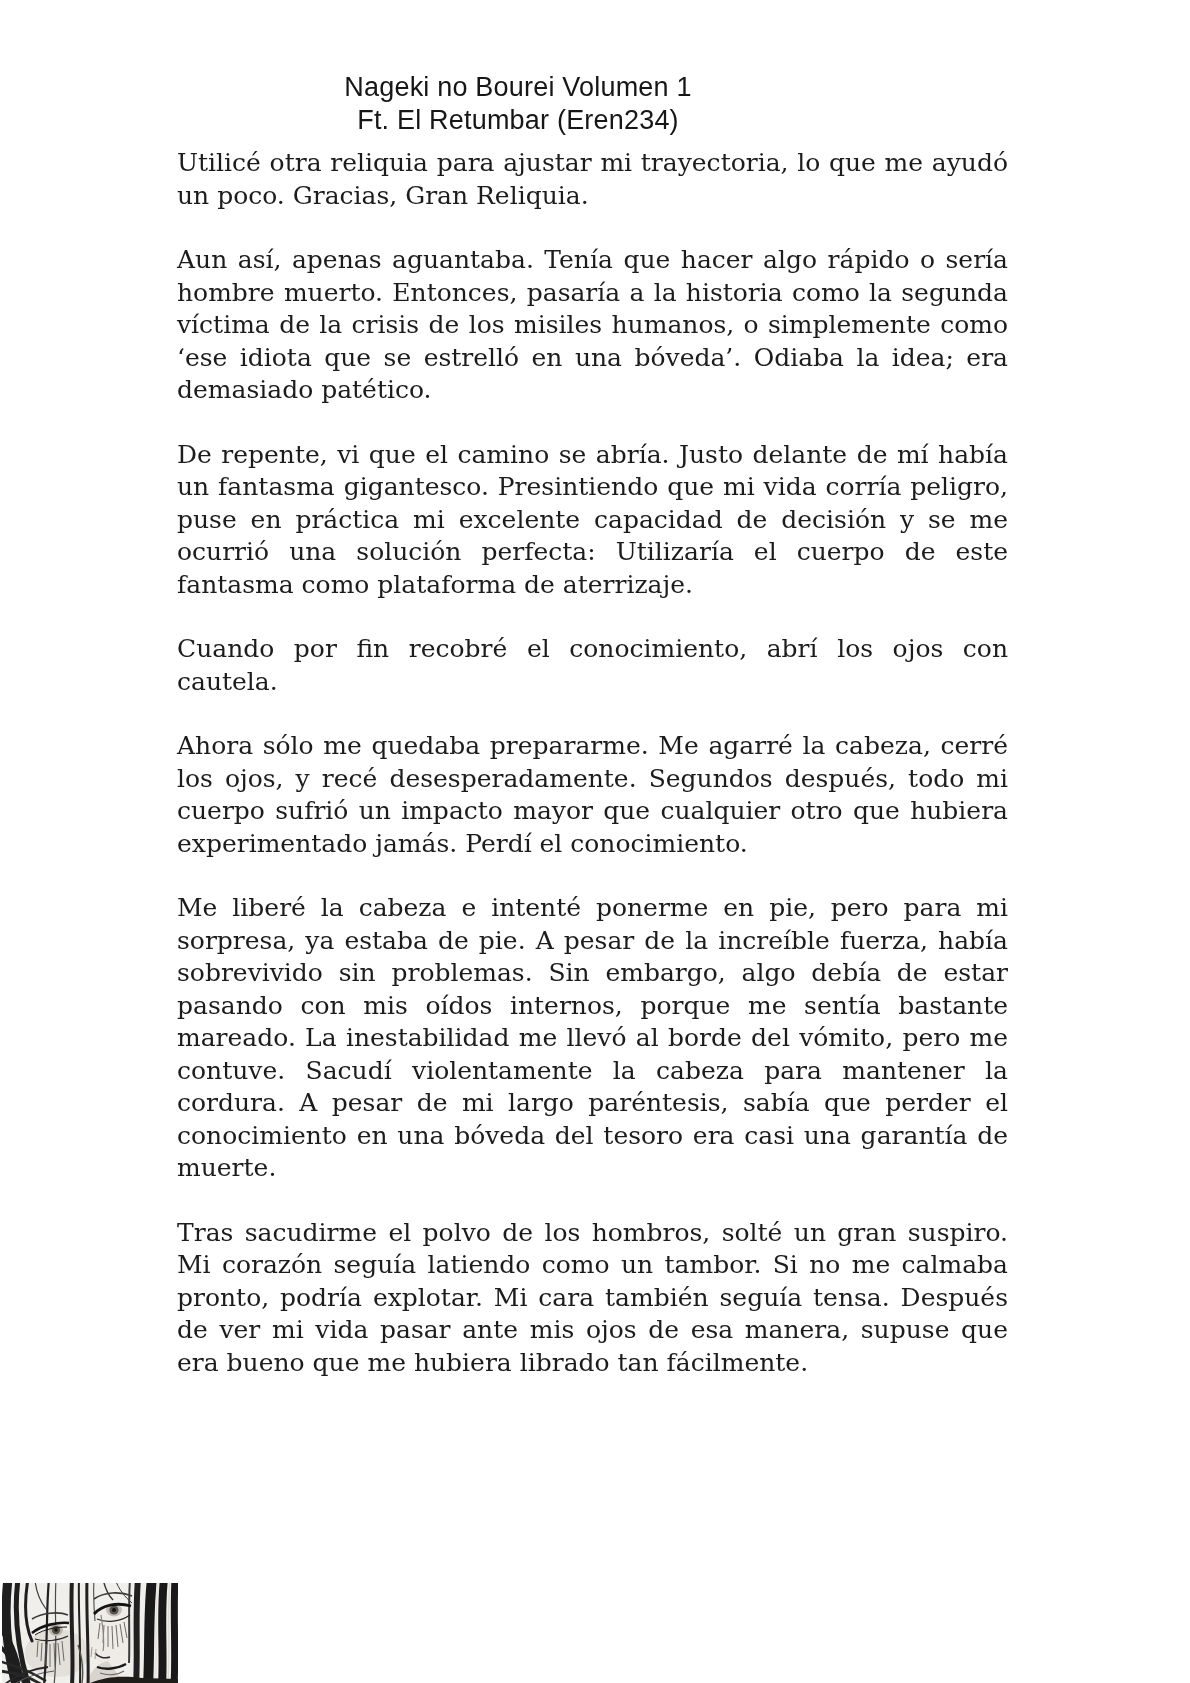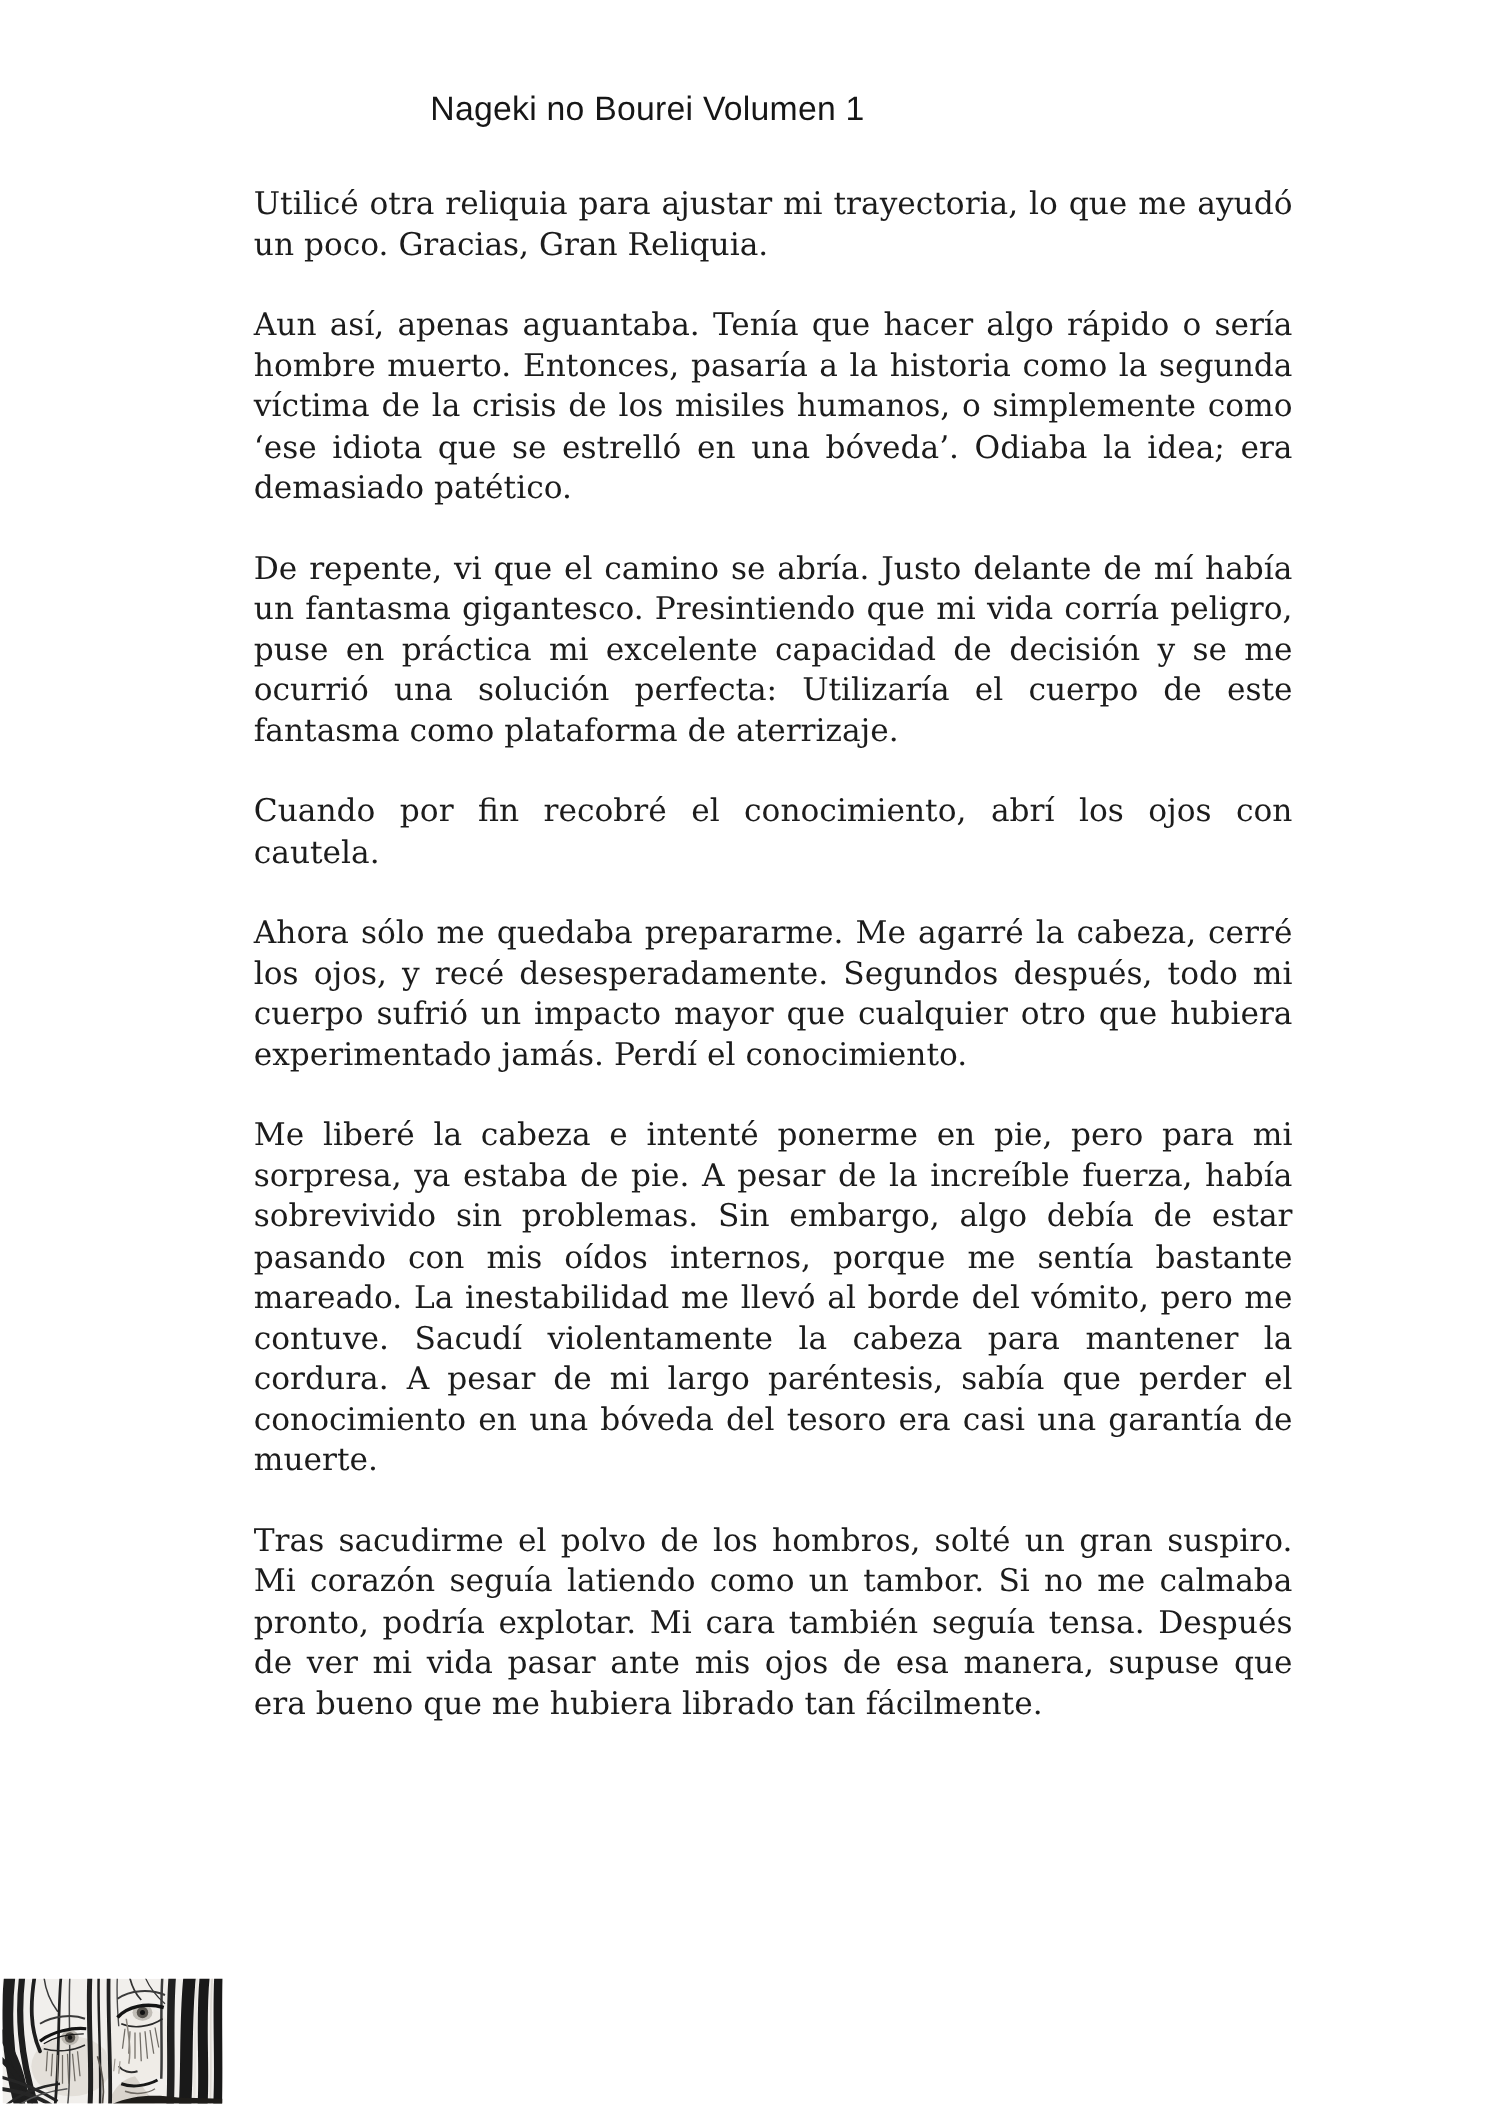--- a/index.html
+++ b/index.html
@@ -25,41 +25,41 @@
   }
   .body-text {
     position: absolute;
     top: 147px;
     left: 177px;
     width: 831px;
     font-size: 25px;
     line-height: 32.5px;
     text-align: justify;
     color: #1c1c1c;
-    margin-left: 26px;
   }
   .body-text p { margin: 0 0 32px 0; }
   .corner-art {
     position: absolute;
     left: 2px;
     top: 1583px;
     width: 176px;
     height: 100px;
     margin: 0;
     padding: 0;
   }
   .corner-art svg { display: block; width: 100%; height: 100%; }
 </style>
 </head>
 <body>
 
 <div class="page">
 
   <header class="title-block">
     <div>Nageki no Bourei Volumen 1</div>
+    <div>Ft. El Retumbar (Eren234)</div>
   </header>
 
   <main class="body-text">
     <p>Utilicé otra reliquia para ajustar mi trayectoria, lo que me ayudó un poco. Gracias, Gran Reliquia.</p>
     <p>Aun así, apenas aguantaba. Tenía que hacer algo rápido o sería hombre muerto. Entonces, pasaría a la historia como la segunda víctima de la crisis de los misiles humanos, o simplemente como ‘ese idiota que se estrelló en una bóveda’. Odiaba la idea; era demasiado patético.</p>
     <p>De repente, vi que el camino se abría. Justo delante de mí había un fantasma gigantesco. Presintiendo que mi vida corría peligro, puse en práctica mi excelente capacidad de decisión y se me ocurrió una solución perfecta: Utilizaría el cuerpo de este fantasma como plataforma de aterrizaje.</p>
     <p>Cuando por fin recobré el conocimiento, abrí los ojos con cautela.</p>
     <p>Ahora sólo me quedaba prepararme. Me agarré la cabeza, cerré los ojos, y recé desesperadamente. Segundos después, todo mi cuerpo sufrió un impacto mayor que cualquier otro que hubiera experimentado jamás. Perdí el conocimiento.</p>
     <p>Me liberé la cabeza e intenté ponerme en pie, pero para mi sorpresa, ya estaba de pie. A pesar de la increíble fuerza, había sobrevivido sin problemas. Sin embargo, algo debía de estar pasando con mis oídos internos, porque me sentía bastante mareado. La inestabilidad me llevó al borde del vómito, pero me contuve. Sacudí violentamente la cabeza para mantener la cordura. A pesar de mi largo paréntesis, sabía que perder el conocimiento en una bóveda del tesoro era casi una garantía de muerte.</p>
     <p>Tras sacudirme el polvo de los hombros, solté un gran suspiro. Mi corazón seguía latiendo como un tambor. Si no me calmaba pronto, podría explotar. Mi cara también seguía tensa. Después de ver mi vida pasar ante mis ojos de esa manera, supuse que era bueno que me hubiera librado tan fácilmente.</p>

